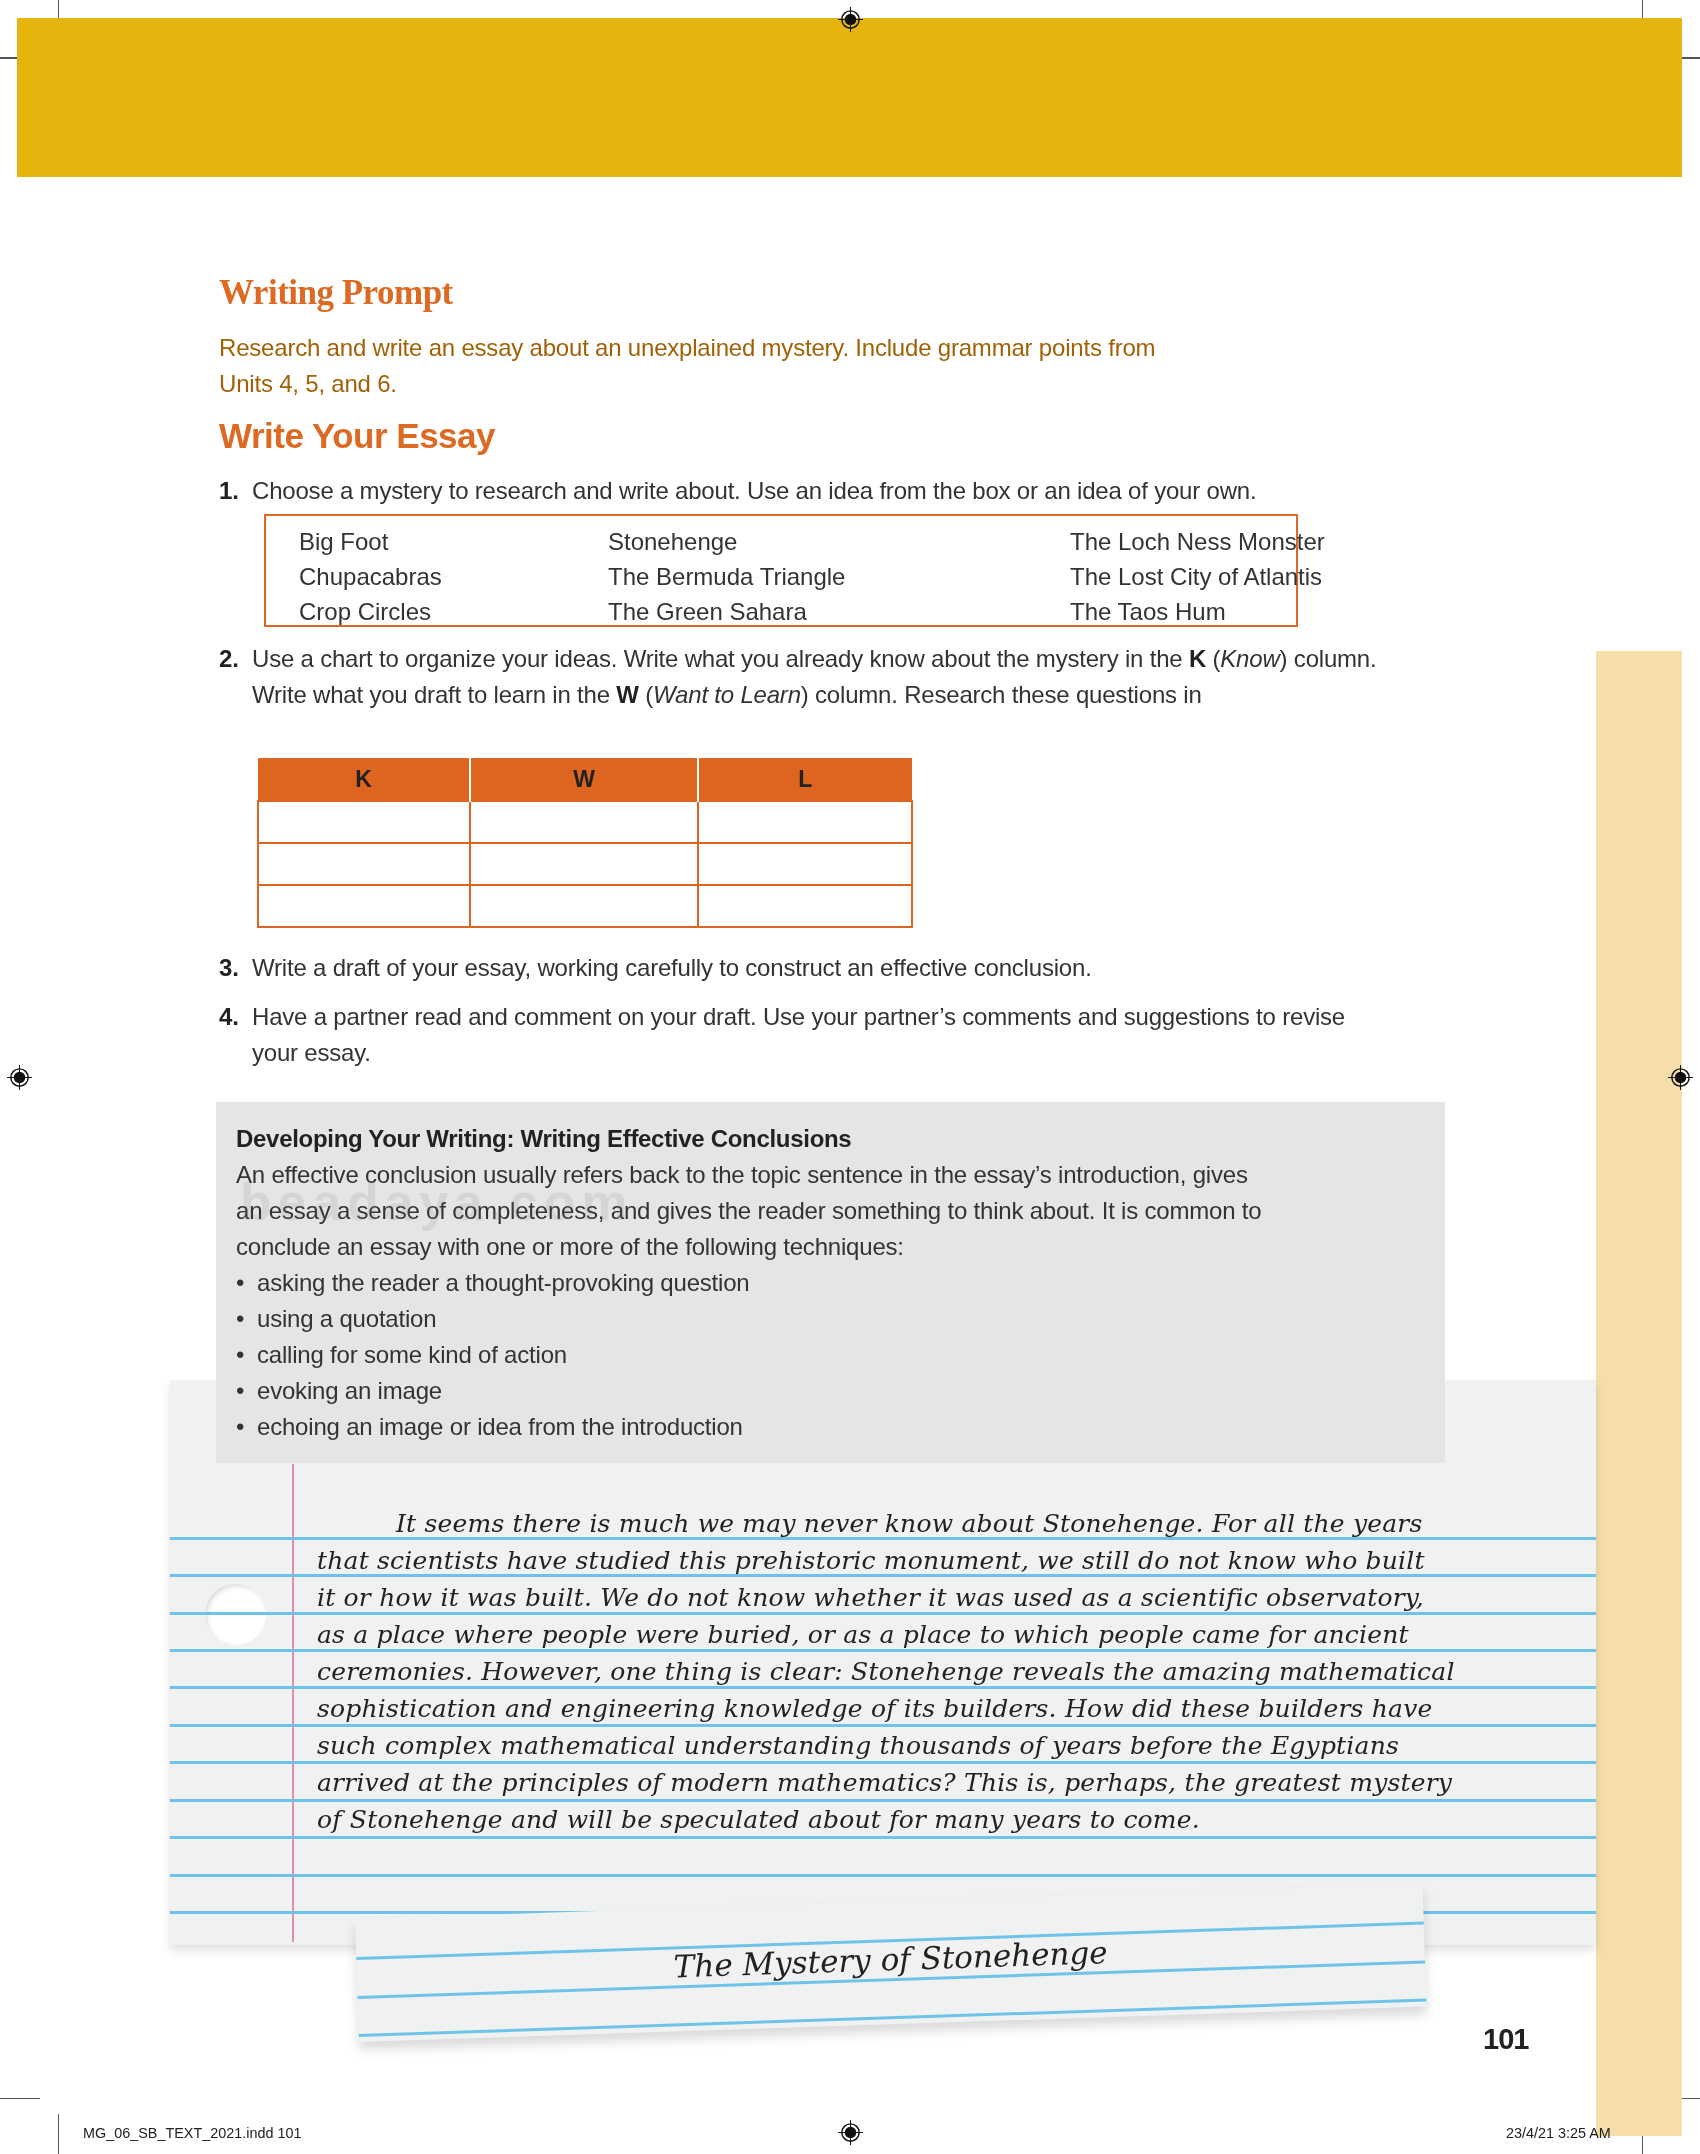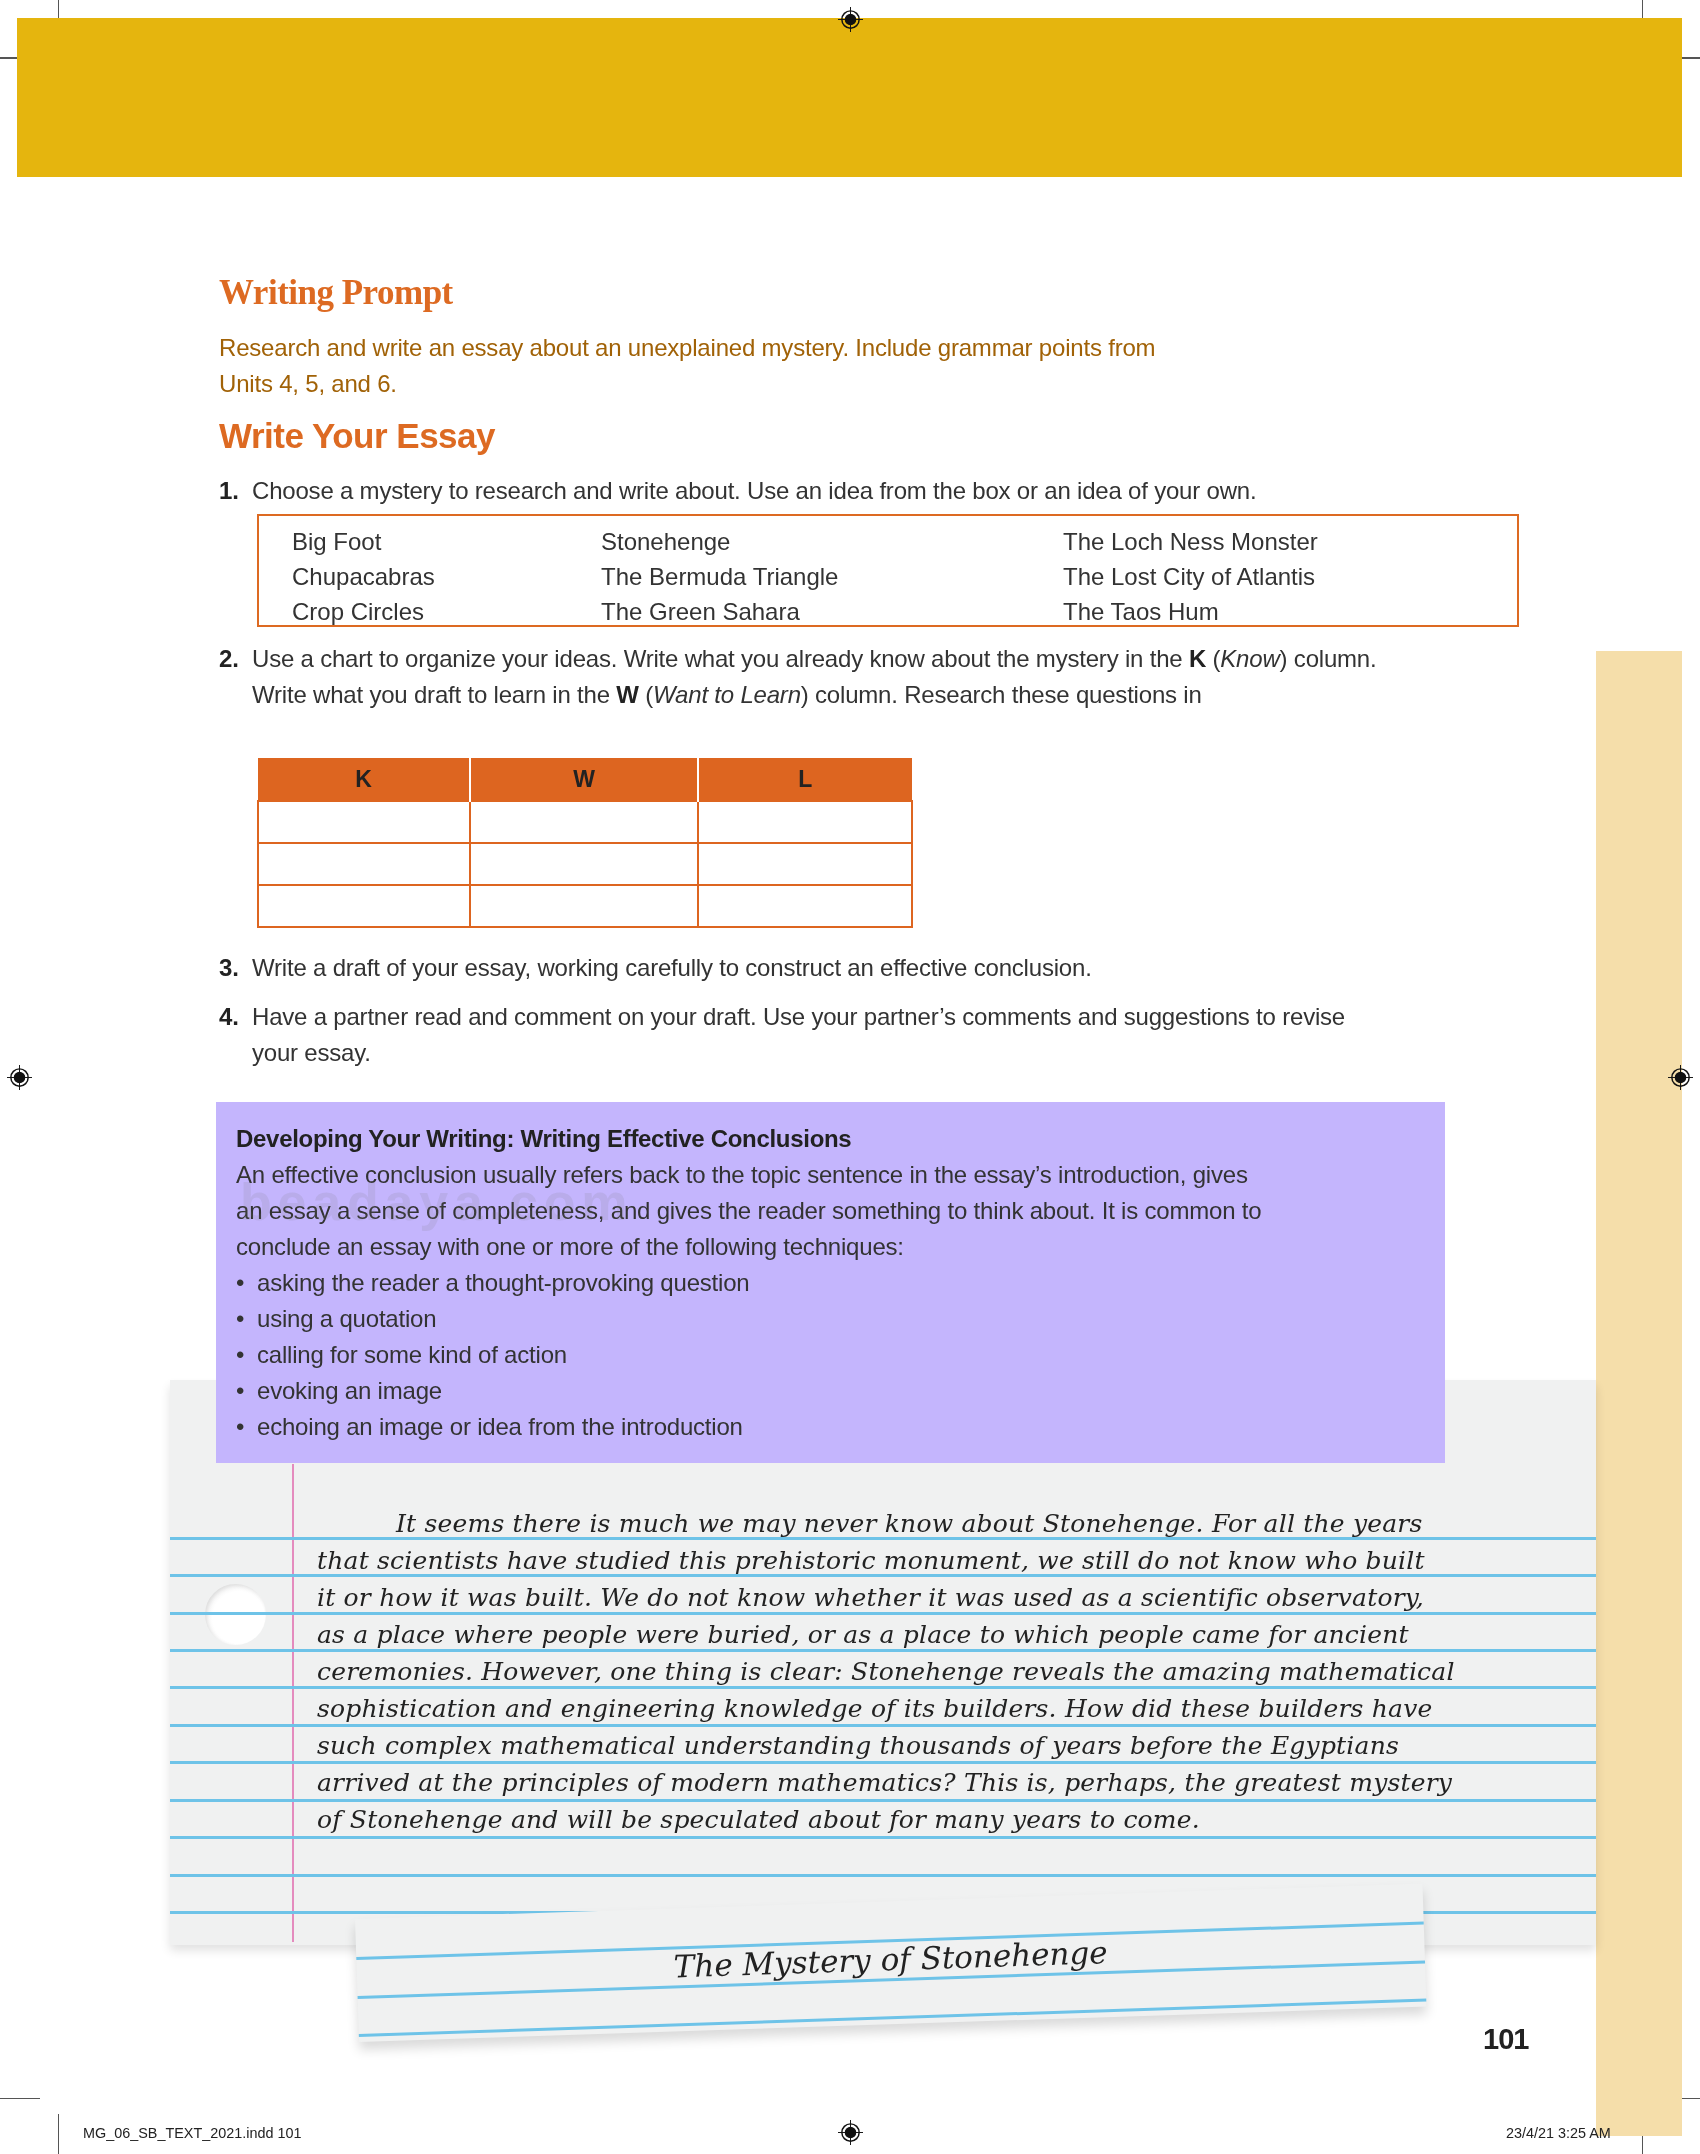--- a/index.html
+++ b/index.html
@@ -24,21 +24,21 @@
   
   .heading { position: absolute; color: #DD6A22; font-weight: bold; font-size: 35px; letter-spacing: -0.5px; }
   .body-text { position: absolute; font-size: 24px; line-height: 36px; color: #a16207; letter-spacing: -0.2px; }
   .step-num { font-weight: bold; color: #222; display: inline-block; width: 33px; }
   .step { position: absolute; left: 219px; font-size: 24px; line-height: 36px; color: #333; letter-spacing: -0.2px; }
   .step .indent { padding-left: 33px; }
   b { color: #222; }
 
   
   #idea-box {
-    left: 257px; top: 514px; width: 1262px; height: 113px;
+    left: 264px; top: 514px; width: 1034px; height: 113px;
     border: 2.9px solid #DD6A22; box-sizing: border-box;
   }
   .idea-col { position: absolute; top: 7.7px; font-size: 24px; line-height: 35px; color: #333; }
   .idea-col div { white-space: nowrap; }
 
   
   #kwl-table {
     left: 257px; top: 758px; width: 656px; border-collapse: collapse;
     position: absolute;
   }
@@ -47,21 +47,21 @@
     height: 42px; border-left: 2.9px solid #fff; padding: 0;
   }
   #kwl-table th:first-child { border-left: none; }
   #kwl-table td {
     height: 40px; border: 2.9px solid #DD6520; padding: 0; background: #fff;
   }
 
   
   #tips-box {
     left: 216px; top: 1102px; width: 1229px; height: 361px;
-    background: #c4b5fd; z-index: 3;
+    background: #e5e5e5; z-index: 3;
   }
   #tips-box .tips-title { position: absolute; left: 20px; top: 23px; font-size: 24px; font-weight: bold; color: #222; letter-spacing: -0.3px; }
   #tips-box .tips-body { position: absolute; left: 20px; top: 55px; width: 1172px; font-size: 24px; line-height: 36px; color: #333; letter-spacing: -0.2px; }
   #tips-box ul { list-style: none; margin: 0; padding: 0; }
   #tips-box li::before { content: "\2022"; display: inline-block; width: 21px; color: #333; }
 
   
   #notebook {
     left: 170px; top: 1380px; width: 1426px; height: 565px;
     background: #F0F1F1; z-index: 2;

